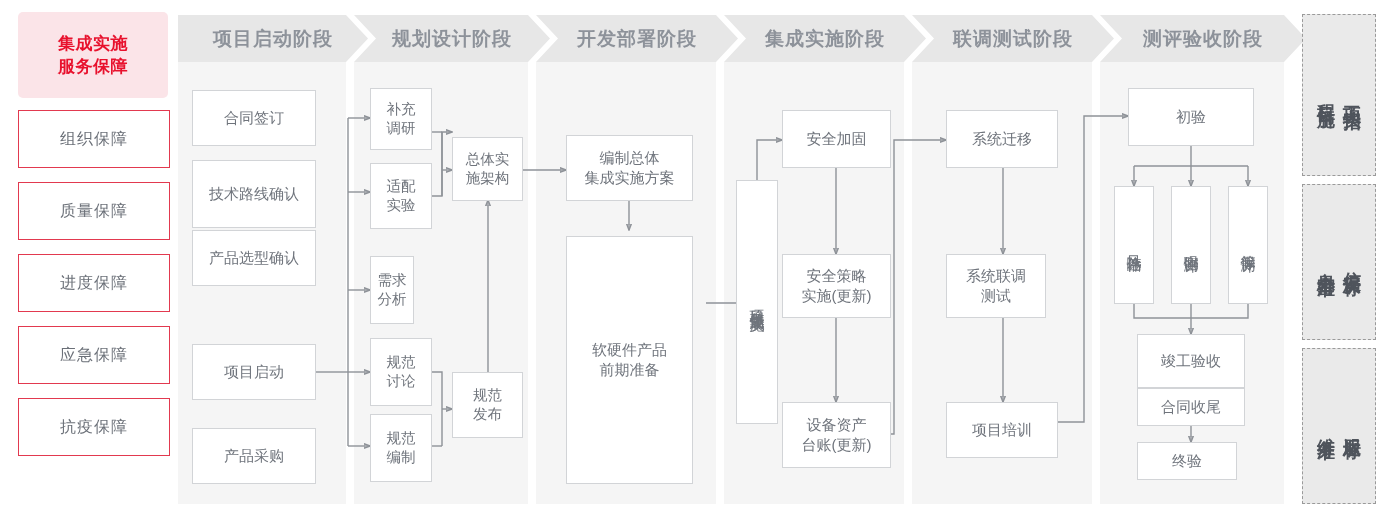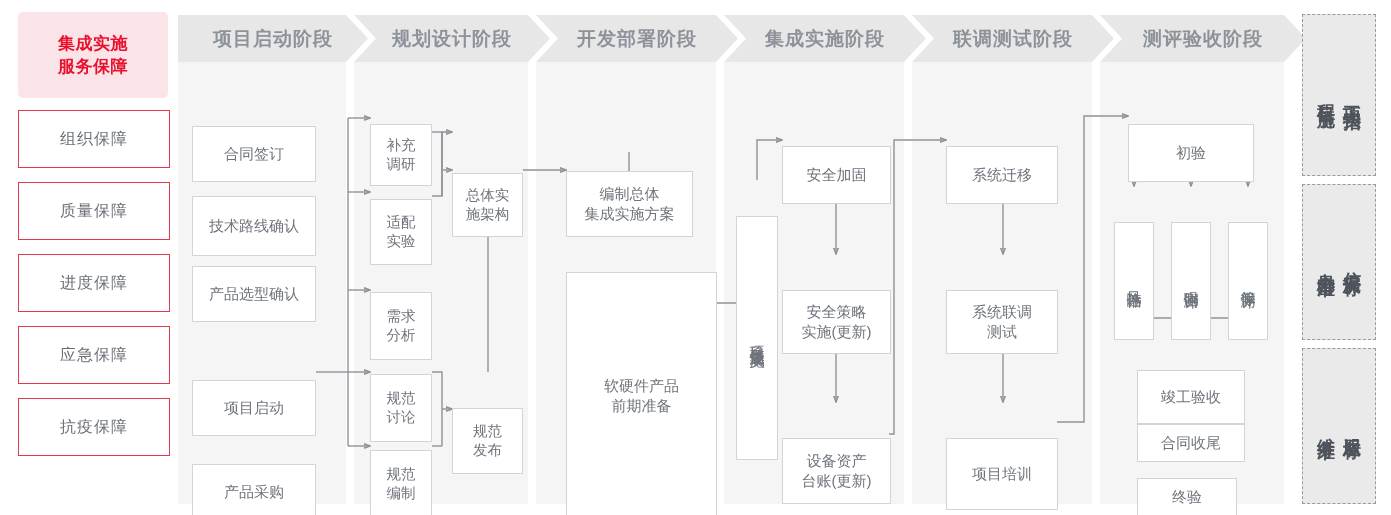--- a/index.html
+++ b/index.html
@@ -40,21 +40,21 @@
     clip-path:polygon(0 0, calc(100% - 22px) 0, 100% 50%, calc(100% - 22px) 100%, 0 100%);
   }
   .phase-head.notch{
     clip-path:polygon(0 0, calc(100% - 22px) 0, 100% 50%, calc(100% - 22px) 100%, 0 100%, 22px 50%);
   }
 
   
   .node{
     position:absolute;background:#ffffff;border:1px solid #d2d4d7;
     display:flex;align-items:center;justify-content:center;text-align:center;
-    color:#6f747c;font-size:15px;line-height:20px;box-sizing:border-box;margin-top:36px;
+    color:#6f747c;font-size:15px;line-height:20px;box-sizing:border-box;
   }
   .node.sm{font-size:14.5px;line-height:19px;}
   .node.vert{
     writing-mode:vertical-rl;text-orientation:upright;
     letter-spacing:1px;line-height:22px;
   }
 
   
   .std-box{
     position:absolute;background:#eaeaea;border:1.6px dashed #9a9a9a;
@@ -156,38 +156,38 @@
 
     <path d="M1134,304 V318 H1248 V304"></path>
     <path d="M1191,304 V318"></path>
     <path d="M1191,318 V334" marker-end="url(#ah)"></path>
 
     <path d="M1191,372 V388" marker-end="url(#ah)"></path>
     <path d="M1191,426 V442" marker-end="url(#ah)"></path>
   </svg>
 
   <div class="node" style="left:192px;top:90px;width:124px;height:56px">合同签订</div>
-  <div class="node" style="left:192px;top:160px;width:124px;height:60px">技术路线确认</div>
+  <div class="node" style="left:192px;top:160px;width:124px;height:68px">技术路线确认</div>
   <div class="node" style="left:192px;top:230px;width:124px;height:56px">产品选型确认</div>
   <div class="node" style="left:192px;top:344px;width:124px;height:56px">项目启动</div>
   <div class="node" style="left:192px;top:428px;width:124px;height:56px">产品采购</div>
 
   <div class="node sm" style="left:370px;top:163px;width:62px;height:66px">
     <div>
       <div>适配</div>
       <div>实验</div>
     </div>
   </div>
   <div class="node sm" style="left:370px;top:88px;width:62px;height:62px">
     <div>
       <div>补充</div>
       <div>调研</div>
     </div>
   </div>
-  <div class="node sm" style="left:370px;top:256px;width:62px;height:68px">
+  <div class="node sm" style="left:370px;top:256px;width:44px;height:68px">
     <div>
       <div>需求</div>
       <div>分析</div>
     </div>
   </div>
   <div class="node sm" style="left:370px;top:338px;width:62px;height:68px">
     <div>
       <div>规范</div>
       <div>讨论</div>
     </div>
@@ -210,21 +210,21 @@
       <div>发布</div>
     </div>
   </div>
 
   <div class="node" style="left:566px;top:135px;width:127px;height:66px">
     <div>
       <div>编制总体</div>
       <div>集成实施方案</div>
     </div>
   </div>
-  <div class="node" style="left:566px;top:236px;width:151px;height:248px">
+  <div class="node" style="left:566px;top:236px;width:127px;height:248px">
     <div>
       <div>软硬件产品</div>
       <div>前期准备</div>
     </div>
   </div>
 
   <div class="node vert" style="left:736px;top:180px;width:42px;height:244px">项目整体集成实施</div>
   <div class="node" style="left:782px;top:110px;width:109px;height:58px">安全加固</div>
   <div class="node" style="left:782px;top:254px;width:109px;height:64px">
     <div>
@@ -233,27 +233,27 @@
     </div>
   </div>
   <div class="node" style="left:782px;top:402px;width:109px;height:66px">
     <div>
       <div>设备资产</div>
       <div>台账(更新)</div>
     </div>
   </div>
 
   <div class="node" style="left:946px;top:110px;width:112px;height:58px">系统迁移</div>
-  <div class="node" style="left:946px;top:254px;width:112px;height:64px">
+  <div class="node" style="left:946px;top:254px;width:100px;height:64px">
     <div>
       <div>系统联调</div>
       <div>测试</div>
     </div>
   </div>
-  <div class="node" style="left:946px;top:402px;width:112px;height:72px">项目培训</div>
+  <div class="node" style="left:946px;top:402px;width:112px;height:56px">项目培训</div>
 
   <div class="node" style="left:1128px;top:88px;width:126px;height:58px">初验</div>
   <div class="node vert" style="left:1114px;top:186px;width:40px;height:118px">风险评估</div>
   <div class="node vert" style="left:1171px;top:186px;width:40px;height:118px">密码测评</div>
   <div class="node vert" style="left:1228px;top:186px;width:40px;height:118px">等保测评</div>
   <div class="node" style="left:1137px;top:334px;width:108px;height:54px">竣工验收</div>
   <div class="node" style="left:1137px;top:388px;width:108px;height:38px">合同收尾</div>
   <div class="node" style="left:1137px;top:442px;width:100px;height:38px">终验</div>
 
   <div class="std-box" style="left:1302px;top:14px;width:74px;height:162px">

